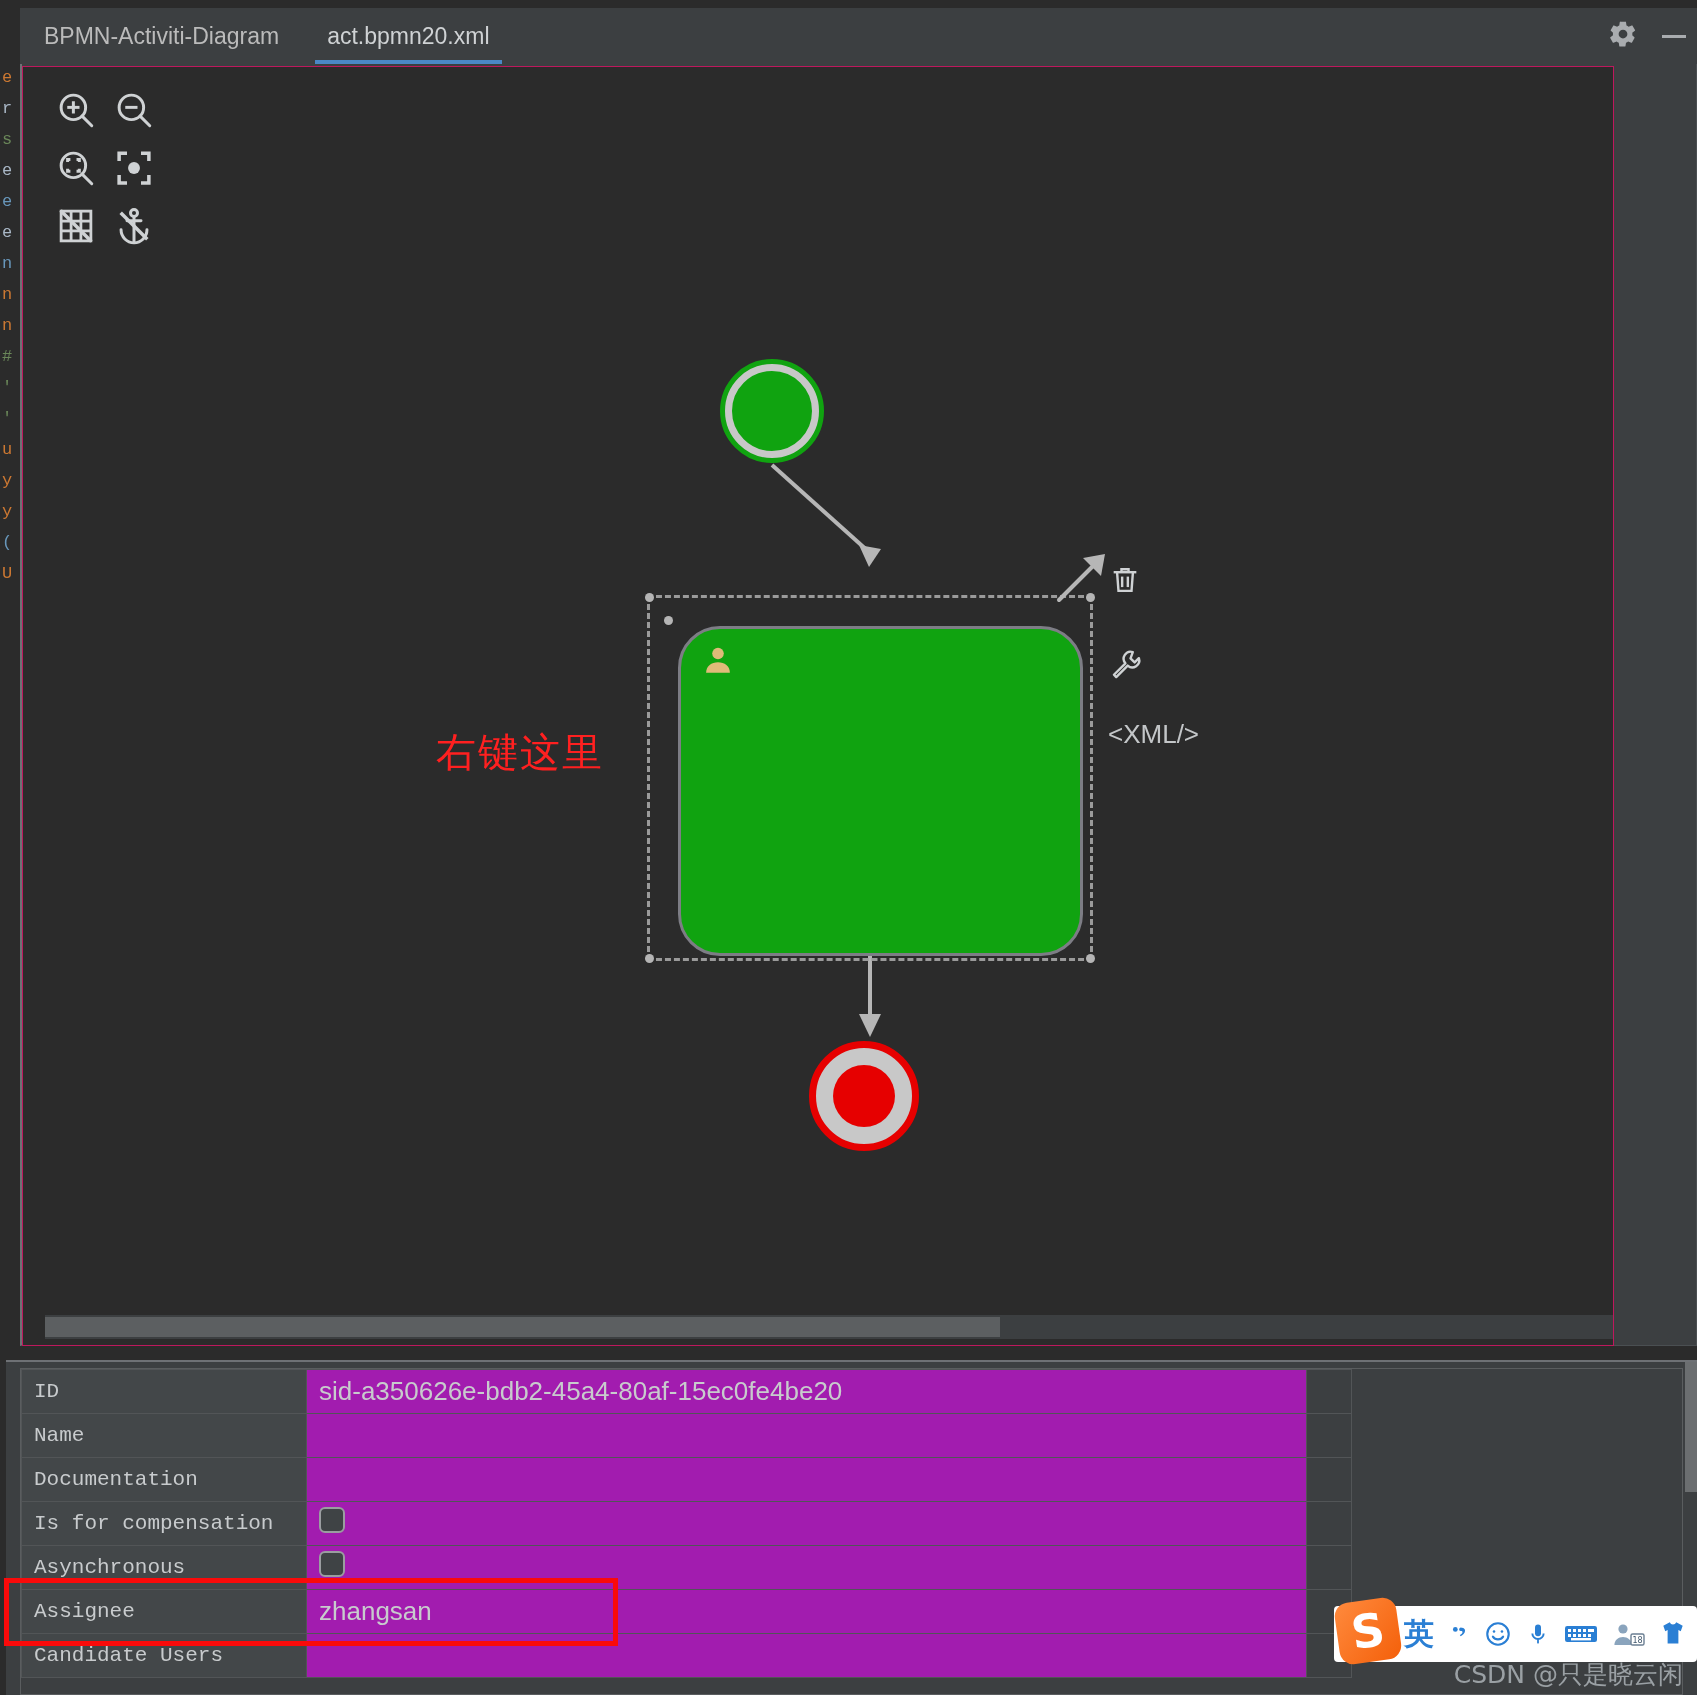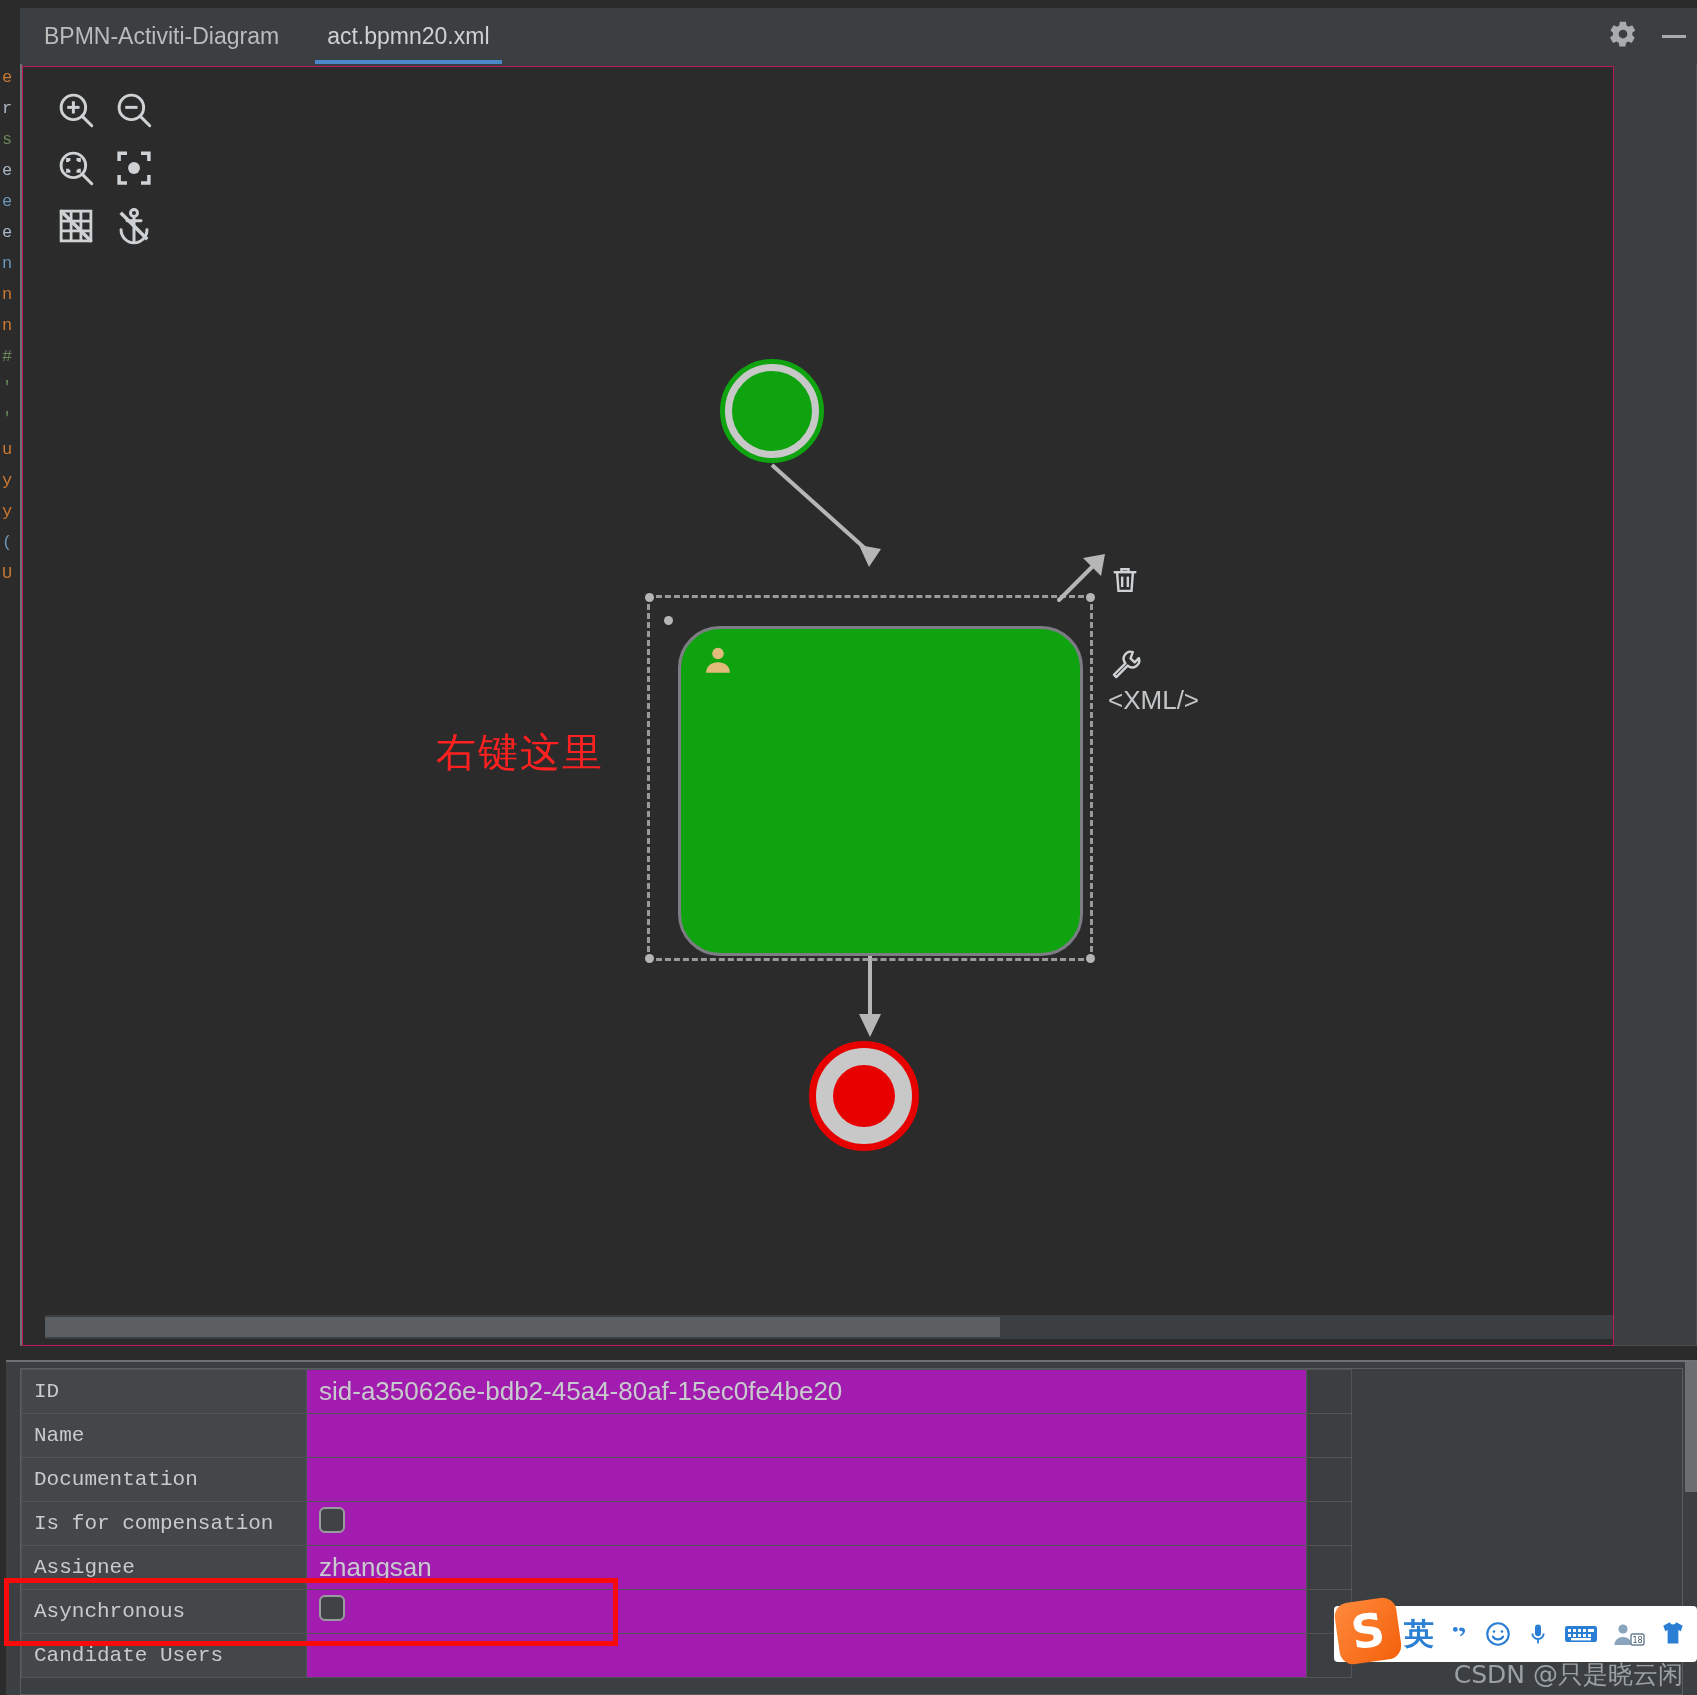--- a/index.html
+++ b/index.html
@@ -85,21 +85,21 @@
     position: absolute; width: 9px; height: 9px; border-radius: 50%; background: #b5b5b5;
   }
 
   .edge { position: absolute; pointer-events: none; }
   .annotation {
     position: absolute; left: 413px; top: 658px;
     color: #ff2020; font-size: 40px; letter-spacing: 2px;
     font-family: "DejaVu Sans", sans-serif;
   }
   .ctx-actions { position: absolute; left: 1085px; top: 536px; width: 120px; }
-  .ctx-item { }
+  .ctx-item { margin-bottom: 34px; }
   .ctx-xml { color: #c3c6c8; font-size: 26px; white-space: nowrap; }
 
   
   .hscroll {
     position: absolute; left: 22px; bottom: 6px; width: 1669px; height: 24px;
     background: #3c3f41;
   }
   .hscroll .thumb {
     position: absolute; left: 0px; top: 2px; width: 955px; height: 20px; background: #5c5f61;
   }
@@ -366,29 +366,29 @@
             <td class="tail"></td>
           </tr>
           <tr>
             <td class="key">Is for compensation</td>
             <td class="val">
               <span class="cb"></span>
             </td>
             <td class="tail"></td>
           </tr>
           <tr>
-            <td class="key">Assignee</td>
-            <td class="val">zhangsan</td>
-            <td class="tail"></td>
-          </tr>
-          <tr>
             <td class="key">Asynchronous</td>
             <td class="val">
               <span class="cb"></span>
             </td>
+            <td class="tail"></td>
+          </tr>
+          <tr>
+            <td class="key">Assignee</td>
+            <td class="val">zhangsan</td>
             <td class="tail"></td>
           </tr>
           <tr>
             <td class="key">Candidate Users</td>
             <td class="val"></td>
             <td class="tail"></td>
           </tr>
         </tbody>
       </table>
     </div>

